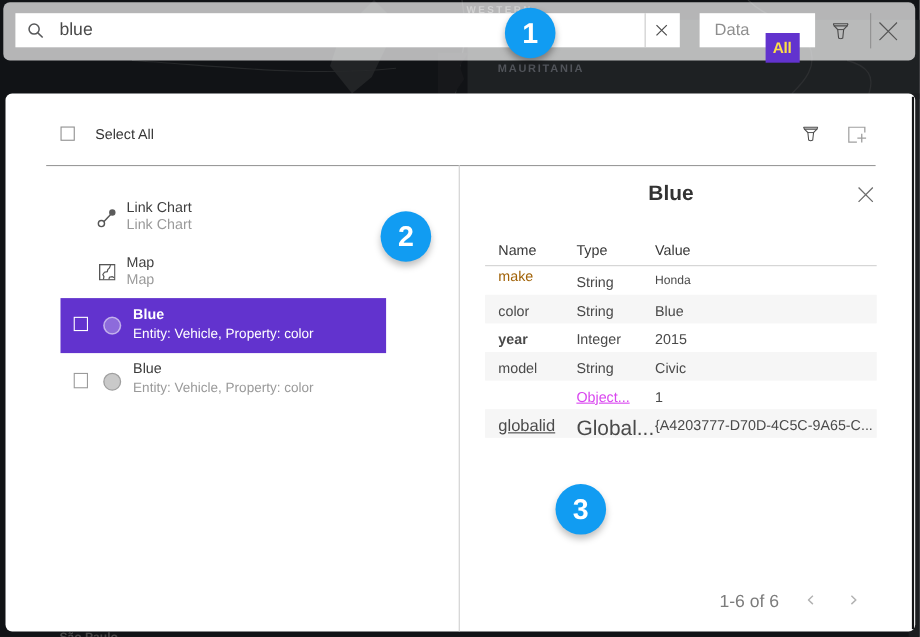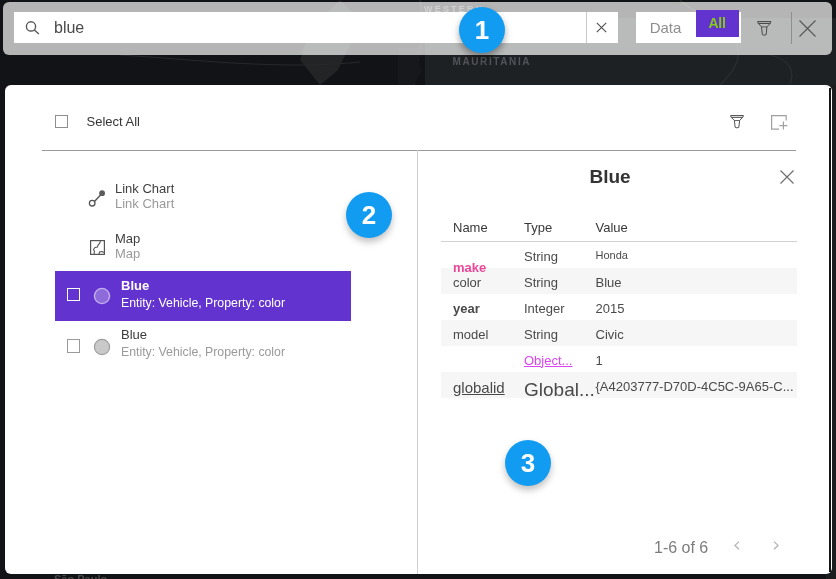--- a/index.html
+++ b/index.html
@@ -33,21 +33,21 @@
   <line x1="10.4" y1="11.9" x2="14.8" y2="16.1" stroke="#58595b" stroke-width="1.4"></line>
 </svg>
 <div class="abs" style="left:54px; top:11.7px; height:31.8px; line-height:31.8px; font-size:16px; color:#4a4a4a;">blue</div>
 <div class="abs" style="left:585.5px; top:11.7px; width:1px; height:31.8px; background:#c9c9c9;"></div>
 <svg class="abs" style="left:596px; top:22px;" width="11" height="11" viewBox="0 0 11 11">
   <path d="M0.8 0.8 L10.2 10.2 M10.2 0.8 L0.8 10.2" stroke="#4f4f4f" stroke-width="1.15"></path>
 </svg>
 
 <div class="abs" style="left:636px; top:11.7px; width:105.3px; height:31.8px; background:#ffffff;"></div>
 <div class="abs" style="left:636px; top:11.7px; width:59px; height:31.8px; line-height:31.8px; text-align:center; font-size:15px; color:#8e8e8e;">Data</div>
-<div class="abs" style="left:695.5px; top:10px; width:43px; height:26.8px; background:#6233ce; line-height:26.8px; text-align:center; font-size:14px; font-weight:bold; letter-spacing:-0.3px; color:#84cc16;">All</div>
+<div class="abs" style="left:695.5px; top:30px; width:31px; height:26.8px; background:#6233ce; line-height:26.8px; text-align:center; font-size:14px; font-weight:bold; letter-spacing:-0.3px; color:#fde047;">All</div>
 
 <svg class="abs" style="left:757px; top:20.5px;" width="14.5" height="15" viewBox="0 0 14.5 15">
   <path d="M0.55 0.6 H13.95" fill="none" stroke="#4a4a4a" stroke-width="1.1"></path>
   <path d="M0.55 0.6 L1.35 2.5 H13.15 L13.95 0.6" fill="none" stroke="#4a4a4a" stroke-width="1"></path>
   <path d="M1.35 2.5 L4.55 5.9 L5.35 13.6 Q7.25 14.9 9.15 13.6 L9.95 5.9 L13.15 2.5" fill="none" stroke="#4a4a4a" stroke-width="1"></path>
   <path d="M4.55 5.9 H9.95" fill="none" stroke="#4a4a4a" stroke-width="0.9"></path>
 </svg>
 <div class="abs" style="left:791px; top:12px; width:1px; height:32px; background:#8f8f8f;"></div>
 <svg class="abs" style="left:799px; top:20px;" width="17" height="17" viewBox="0 0 17 17">
   <path d="M0.5 0.5 L16.5 16.5 M16.5 0.5 L0.5 16.5" stroke="#565656" stroke-width="1.1"></path>
@@ -110,21 +110,21 @@
 
 <div class="abs" style="left:440.5px; top:267.5px; width:356px; height:26px; background:#f6f6f6;"></div>
 <div class="abs" style="left:440.5px; top:319.5px; width:356px; height:26px; background:#f6f6f6;"></div>
 <div class="abs" style="left:440.5px; top:371.5px; width:356px; height:26px; background:#f6f6f6;"></div>
 <div class="abs" style="left:440.5px; top:241px; width:356px; height:1px; background:#d2d2d2;"></div>
 
 <div class="abs" style="left:453px; top:220px; font-size:13px; color:#383838;">Name</div>
 <div class="abs" style="left:524px; top:220px; font-size:13px; color:#383838;">Type</div>
 <div class="abs" style="left:595.5px; top:220px; font-size:13px; color:#383838;">Value</div>
 
-<div class="abs" style="left:453px; top:260px; font-size:13px; color:#ec4899;font-weight:bold;">make</div>
+<div class="abs" style="left:453px; top:243px; font-size:13px; color:#a16207;">make</div>
 <div class="abs" style="left:524px; top:248.5px; font-size:13px; color:#4a4a4a;">String</div>
 <div class="abs" style="left:595.5px; top:248.5px; font-size:11px; color:#4a4a4a;">Honda</div>
 
 <div class="abs" style="left:453px; top:274.5px; font-size:13px; color:#4a4a4a;">color</div>
 <div class="abs" style="left:524px; top:274.5px; font-size:13px; color:#4a4a4a;">String</div>
 <div class="abs" style="left:595.5px; top:274.5px; font-size:13px; color:#4a4a4a;">Blue</div>
 
 <div class="abs" style="left:453px; top:300.5px; font-size:13px; color:#4a4a4a;font-weight:bold;">year</div>
 <div class="abs" style="left:524px; top:300.5px; font-size:13px; color:#4a4a4a;">Integer</div>
 <div class="abs" style="left:595.5px; top:300.5px; font-size:13px; color:#4a4a4a;">2015</div>

